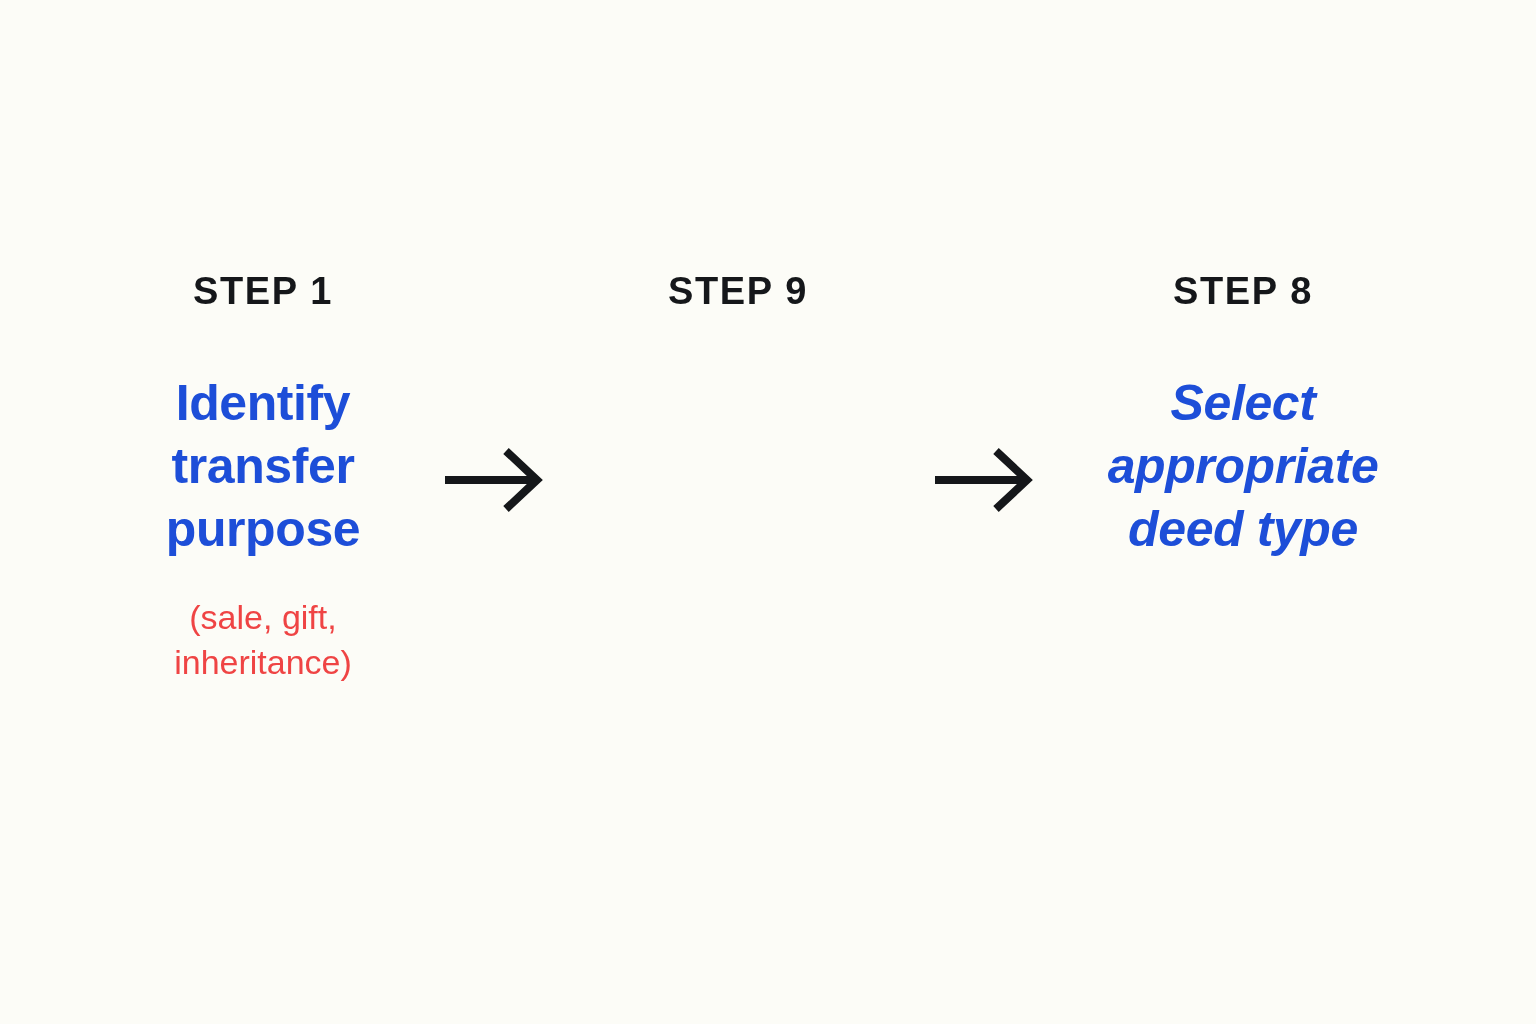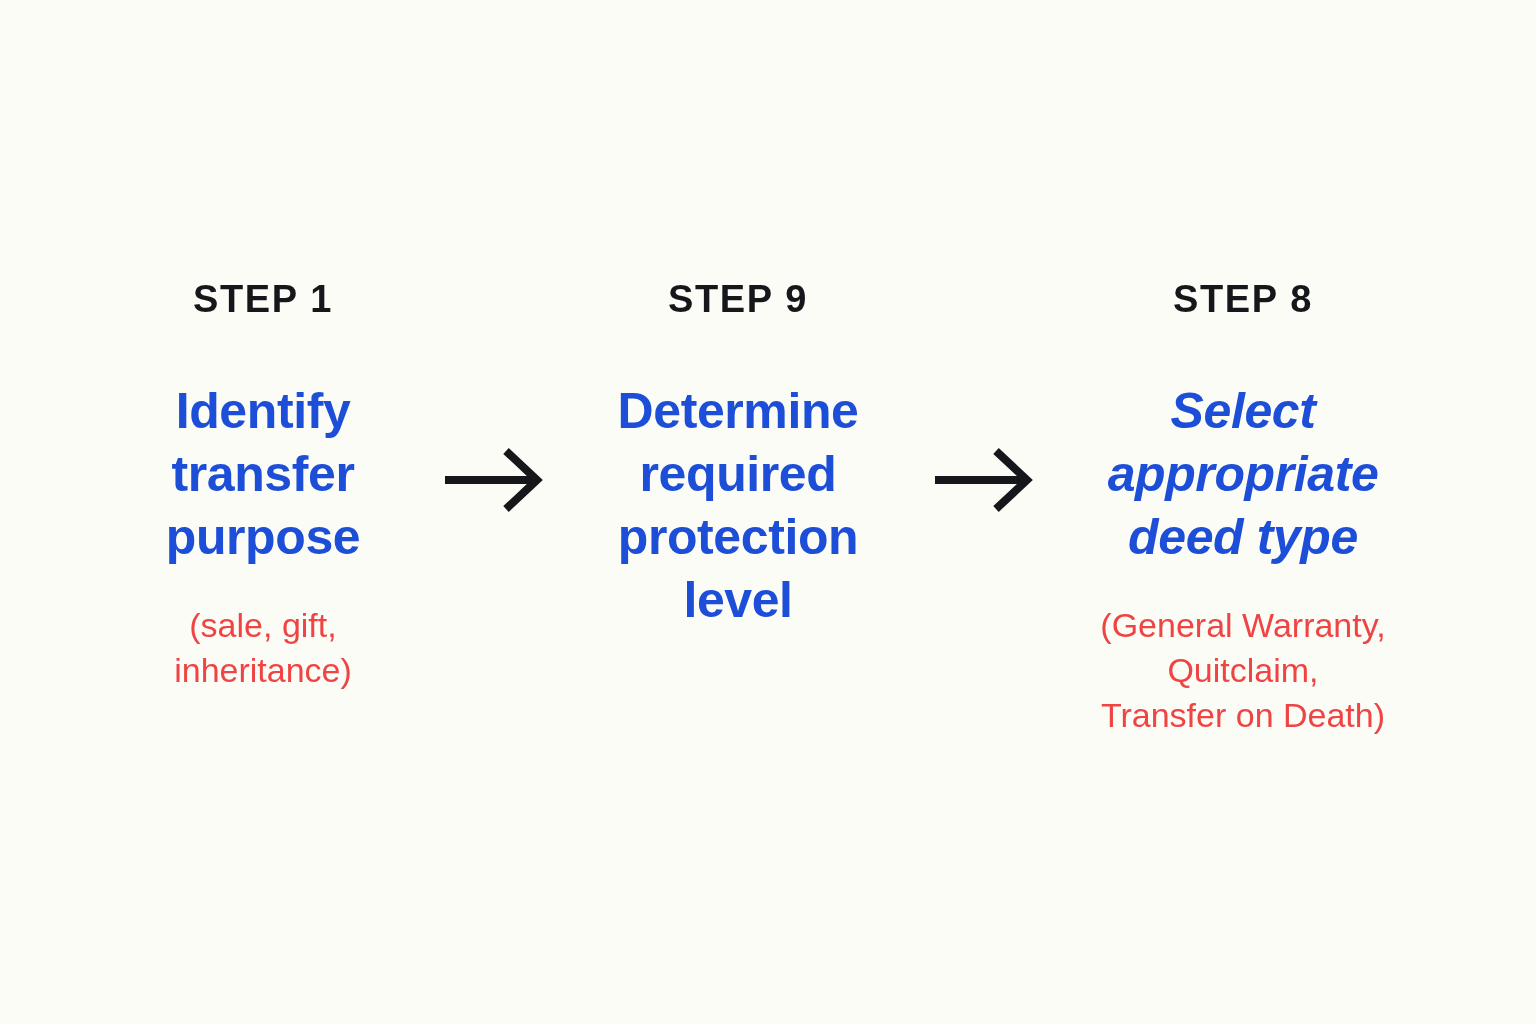--- a/index.html
+++ b/index.html
@@ -34,22 +34,22 @@
     align-items: flex-start;
     justify-content: center;
   }
 
   
   .step {
     box-sizing: border-box;
     padding-top: 272px;
     display: flex;
     flex-direction: column;
+    align-items: center;
     text-align: center;
-    margin-top: 8px;
   }
 
   .step-1 { width: 330px; }
   .step-2 { width: 360px; }
   .step-3 { width: 390px; }
 
   .step-label {
     font-size: 38px;
     font-weight: 700;
     letter-spacing: 1.6px;
@@ -108,40 +108,33 @@
       <span>
         <svg width="100" height="66" viewBox="0 0 100 66" fill="none" xmlns="http://www.w3.org/2000/svg" aria-hidden="true">
           <path d="M2 33 H92" stroke="#15171A" stroke-width="8" stroke-linecap="butt"></path>
           <path d="M63 4 L94 33 L63 62" stroke="#15171A" stroke-width="8" stroke-linecap="butt" stroke-linejoin="miter" fill="none"></path>
         </svg>
       </span>
     </div>
 
     <div class="step step-2">
       <div class="step-label">STEP 9</div>
-      <div class="step-title" style="white-space: pre-line;">Determine
-required
-protection
-level</div>
       <div class="step-detail"></div>
     </div>
 
     <div class="connector">
       <span>
         <svg width="100" height="66" viewBox="0 0 100 66" fill="none" xmlns="http://www.w3.org/2000/svg" aria-hidden="true">
           <path d="M2 33 H92" stroke="#15171A" stroke-width="8" stroke-linecap="butt"></path>
           <path d="M63 4 L94 33 L63 62" stroke="#15171A" stroke-width="8" stroke-linecap="butt" stroke-linejoin="miter" fill="none"></path>
         </svg>
       </span>
     </div>
 
     <div class="step step-3">
       <div class="step-label">STEP 8</div>
       <div class="step-title" style="white-space: pre-line; font-style: italic;">Select
 appropriate
 deed type</div>
-      <div class="step-detail" style="white-space: pre-line;">(General Warranty,
-Quitclaim,
-Transfer on Death)</div>
     </div>
 
   </div>
 </div>
 
 </body></html>

